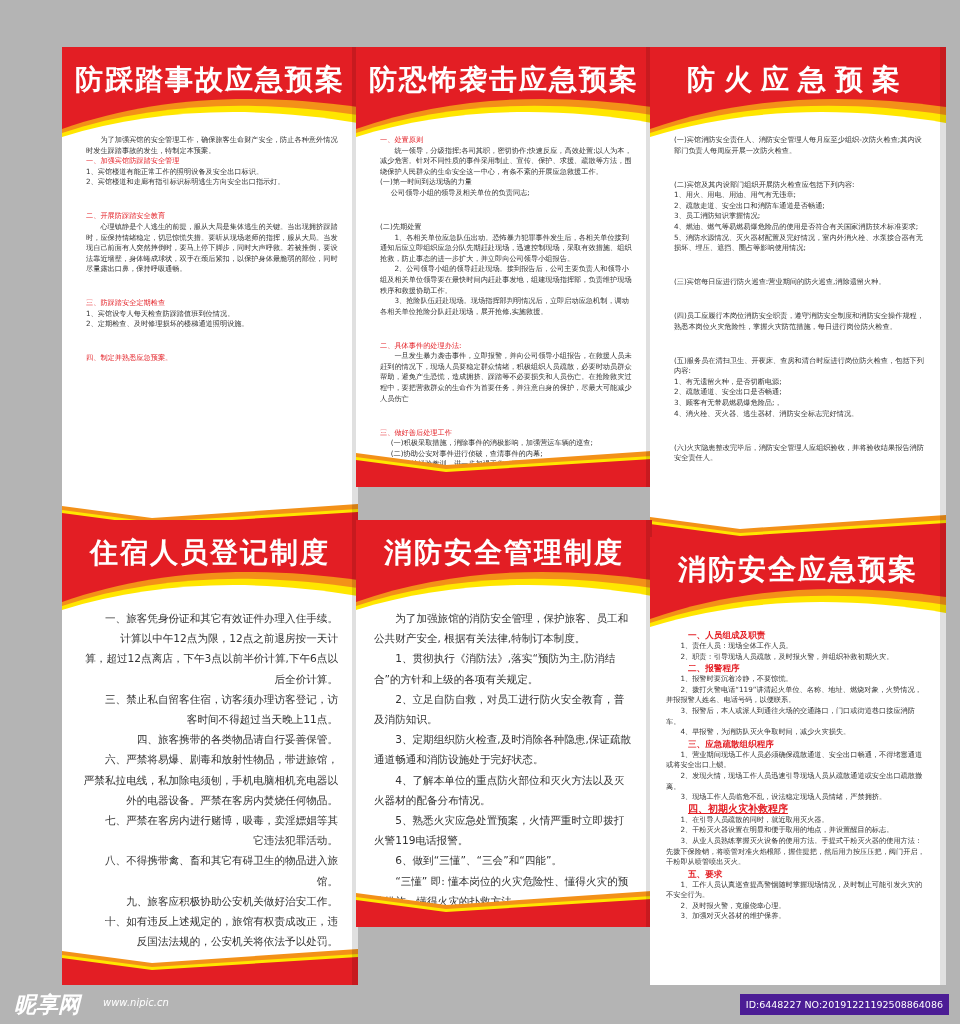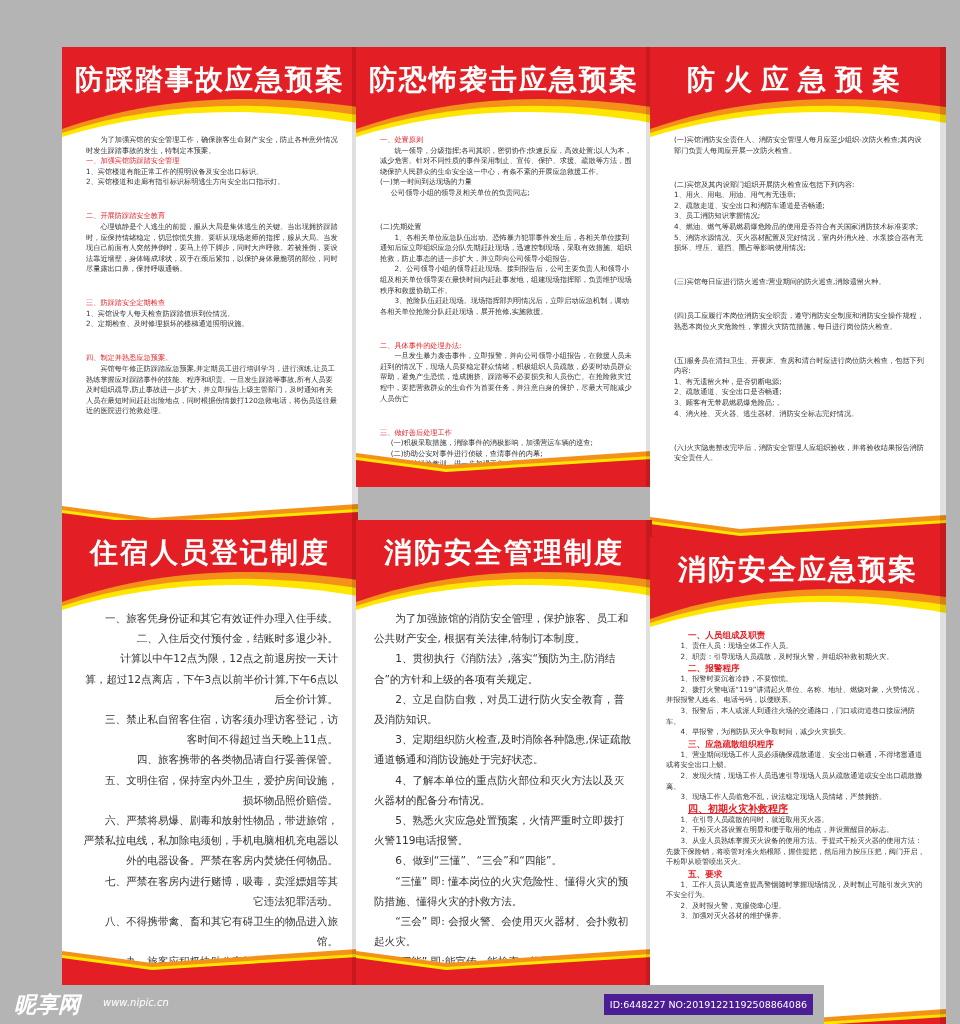--- a/index.html
+++ b/index.html
@@ -15,21 +15,21 @@
   .body{position:absolute;left:24px;right:20px;top:88px;color:#333;}
   .ftr{position:absolute;left:0;bottom:0;width:100%;height:40px;}
   .ftr svg{width:100%;height:100%;display:block;}
   .sm{font-size:7.2px;line-height:10.6px;}
   .lg{font-size:10.6px;line-height:20.2px;}
   .red{color:#e31e24;}
   .hd{color:#e31e24;font-weight:bold;}
   .p{margin:0;}
   .ind{text-indent:2em;}
   .gap{height:9px;}
-  .footer-bar{position:absolute;left:0;top:985px;width:824px;height:39px;background:#b4b4b4;}
+  .footer-bar{position:absolute;left:0;top:985px;width:960px;height:39px;background:#b4b4b4;}
   .logo{position:absolute;left:14px;top:5px;color:#fff;font-size:22px;font-weight:bold;font-style:italic;}
   .url{position:absolute;left:103px;top:12px;color:#fff;font-size:10px;font-style:italic;}
   .idbox{position:absolute;right:11px;top:9px;height:21px;background:#4c1d95;color:#fff;
          font-size:9.5px;line-height:21px;padding:0 6px;}
 </style>
 </head>
 <body>
 
 <div class="panel" style="left:62px;top:47px;height:493px;">
   <div class="hdr">
@@ -48,21 +48,20 @@
       <p class="p">2、宾馆楼道和走廊有指引标识标明逃生方向安全出口指示灯。</p>
       <p class="gap"></p>
       <p class="p red">二、开展防踩踏安全教育</p>
       <p class="p ind">心理镇静是个人逃生的前提，服从大局是集体逃生的关键。当出现拥挤踩踏时，应保持情绪稳定，切忌惊慌失措。要听从现场老师的指挥，服从大局。当发现自己前面有人突然摔倒时，要马上停下脚步，同时大声呼救。若被推倒，要设法靠近墙壁，身体蜷成球状，双手在颈后紧扣，以保护身体最脆弱的部位，同时尽量露出口鼻，保持呼吸通畅。</p>
       <p class="gap"></p>
       <p class="p red">三、防踩踏安全定期检查</p>
       <p class="p">1、宾馆设专人每天检查防踩踏值班到位情况。</p>
       <p class="p">2、定期检查、及时修理损坏的楼梯通道照明设施。</p>
       <p class="gap"></p>
       <p class="p red">四、制定并熟悉应急预案。</p>
-      <p class="p ind">宾馆每年修正防踩踏应急预案,并定期员工进行培训学习，进行演练,让员工熟练掌握应对踩踏事件的技能、程序和职责。一旦发生踩踏等事故,所有人员要及时组织疏导,防止事故进一步扩大，并立即报告上级主管部门，及时通知有关人员在最短时间赶赴出险地点，同时根据伤情拨打120急救电话，将伤员送往最近的医院进行抢救处理。</p>
     </div>
   <div class="ftr">
       <svg viewBox="0 0 296 40" preserveAspectRatio="none">
         <path d="M0,6 L90,18 L296,4 L296,40 L0,40 Z" fill="#f39118"></path>
         <path d="M0,10 L90,22 L296,9 L296,40 L0,40 Z" fill="#ffe600"></path>
         <path d="M0,13 L90,25 L296,12 L296,40 L0,40 Z" fill="#e31e24"></path>
       </svg>
     </div>
   <div class="shadow"></div>
 </div>
@@ -153,42 +152,40 @@
     <svg viewBox="0 0 296 92" preserveAspectRatio="none">
         <rect width="296" height="92" fill="#e31e24"></rect>
         <path d="M0,82 C90,50 190,45 296,60 L296,92 L0,92 Z" fill="#f39118"></path>
         <path d="M0,86 C90,56 190,52 296,68 L296,92 L0,92 Z" fill="#ffe600"></path>
         <path d="M0,90 C90,62 190,58 296,76 L296,92 L0,92 Z" fill="#ffffff"></path>
       </svg>
     <div class="title">住宿人员登记制度</div>
   </div>
   <div class="body lg" style="left:18px;text-align:right;">
       <p class="p ind">一、旅客凭身份证和其它有效证件办理入住手续。</p>
-      <p class="p ind">二、入住后交付预付金，结账时多退少补。</p>
       <p class="p ind">计算以中午12点为限，12点之前退房按一天计算，超过12点离店，下午3点以前半价计算,下午6点以后全价计算。</p>
       <p class="p ind">三、禁止私自留客住宿，访客须办理访客登记，访客时间不得超过当天晚上11点。</p>
       <p class="p ind">四、旅客携带的各类物品请自行妥善保管。</p>
-      <p class="p ind">五、文明住宿，保持室内外卫生，爱护房间设施，损坏物品照价赔偿。</p>
       <p class="p ind">六、严禁将易爆、剧毒和放射性物品，带进旅馆，严禁私拉电线，私加除电须刨，手机电脑相机充电器以外的电器设备。严禁在客房内焚烧任何物品。</p>
       <p class="p ind">七、严禁在客房内进行赌博，吸毒，卖淫嫖娼等其它违法犯罪活动。</p>
       <p class="p ind">八、不得携带禽、畜和其它有碍卫生的物品进入旅馆。</p>
       <p class="p ind">九、旅客应积极协助公安机关做好治安工作。</p>
       <p class="p ind">十、如有违反上述规定的，旅馆有权责成改正，违反国法法规的，公安机关将依法予以处罚。</p>
     </div>
   <div class="ftr">
       <svg viewBox="0 0 296 40" preserveAspectRatio="none">
         <path d="M0,6 L90,18 L296,4 L296,40 L0,40 Z" fill="#f39118"></path>
         <path d="M0,10 L90,22 L296,9 L296,40 L0,40 Z" fill="#ffe600"></path>
         <path d="M0,13 L90,25 L296,12 L296,40 L0,40 Z" fill="#e31e24"></path>
       </svg>
     </div>
   <div class="shadow"></div>
 </div>
 
-<div class="panel" style="left:356px;top:520px;height:465px;">
+<div class="panel" style="left:356px;top:520px;height:407px;">
   <div class="hdr">
     <svg viewBox="0 0 296 92" preserveAspectRatio="none">
         <rect width="296" height="92" fill="#e31e24"></rect>
         <path d="M0,82 C90,50 190,45 296,60 L296,92 L0,92 Z" fill="#f39118"></path>
         <path d="M0,86 C90,56 190,52 296,68 L296,92 L0,92 Z" fill="#ffe600"></path>
         <path d="M0,90 C90,62 190,58 296,76 L296,92 L0,92 Z" fill="#ffffff"></path>
       </svg>
     <div class="title">消防安全管理制度</div>
   </div>
   <div class="body lg" style="left:18px;">

